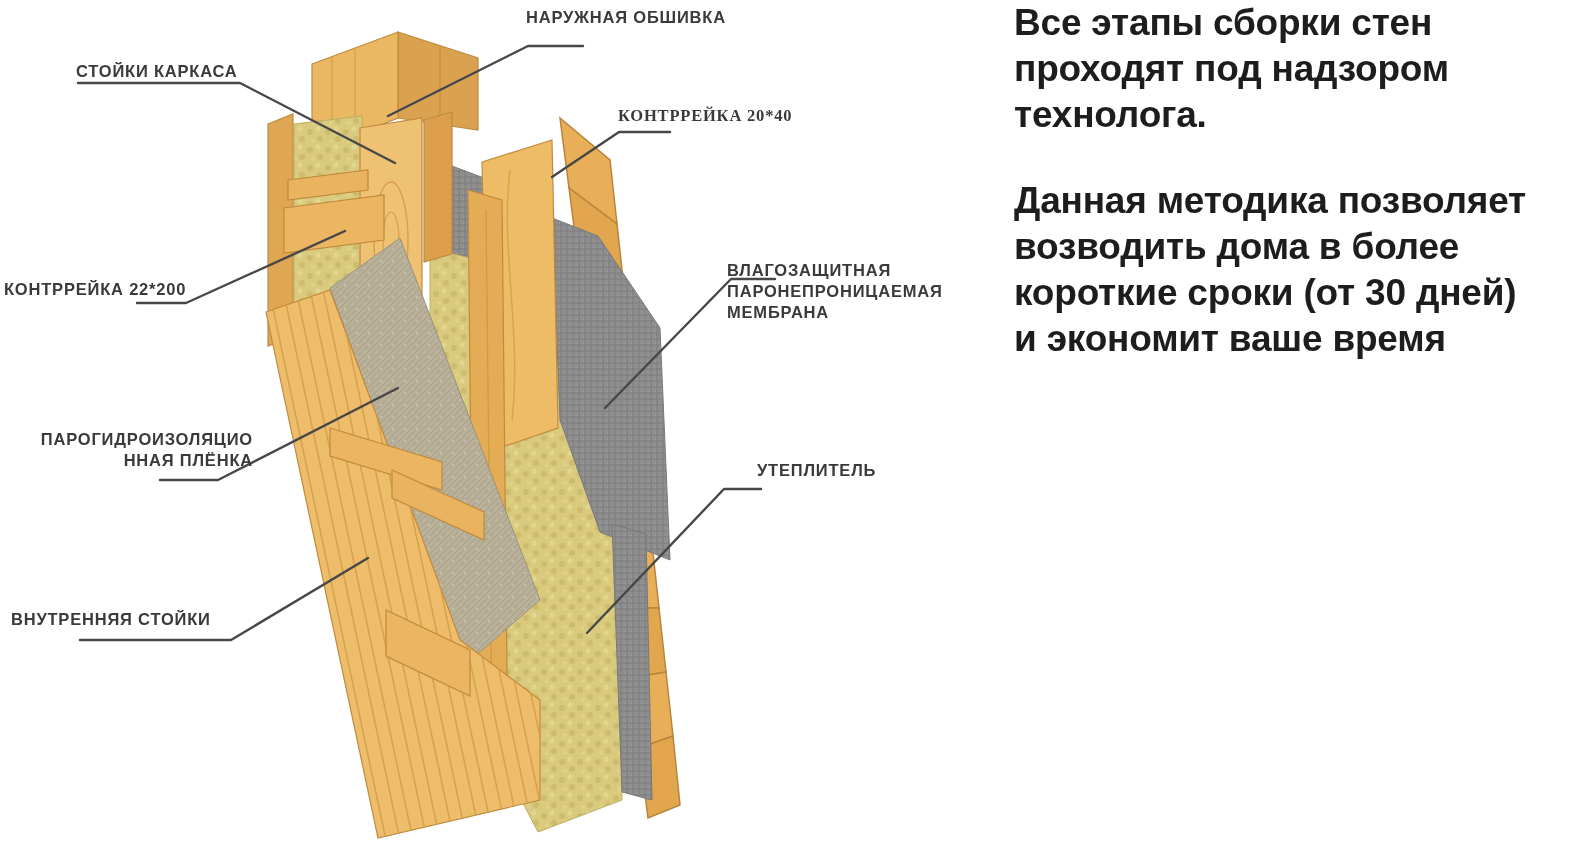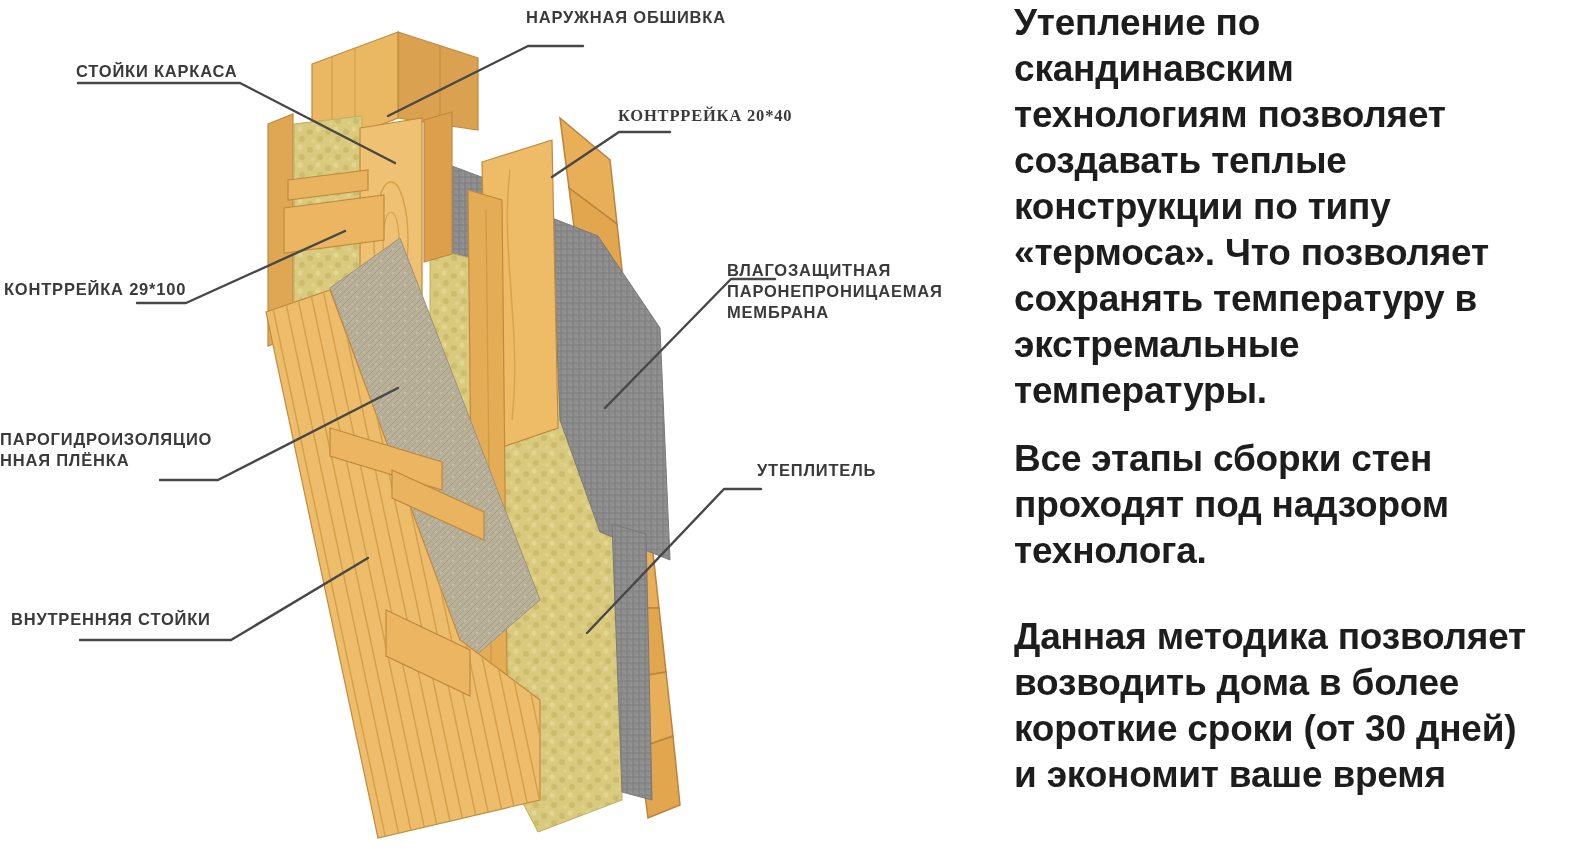--- a/index.html
+++ b/index.html
@@ -11,21 +11,21 @@
   .diagram svg{position:absolute;left:0;top:0;}
   .lbl{
     position:absolute;
     font-weight:bold;
     font-size:16.5px;
     line-height:21px;
     letter-spacing:0.8px;
     color:#3a3a3a;
     white-space:pre-line;
   }
-  .lbl.right{text-align:left;}
+  .lbl.right{text-align:right;padding-left:39px;}
   .info{
     position:absolute;left:1014px;top:0;width:566px;
     color:#1d1d1d;
   }
   .info p{
     margin:0 0 22px 0;
     font-size:37px;
     line-height:46px;
     font-weight:bold;
     white-space:pre-line;
@@ -156,40 +156,31 @@
         <polyline points="775,279 731,279 605,408"></polyline>
         <polyline points="160,480 218,480 398,388"></polyline>
         <polyline points="761,489 724,489 587,633"></polyline>
         <polyline points="80,640 231,640 368,558"></polyline>
       </g>
     </svg>
 
     <div class="lbl" style="left:76px;top:61px;">СТОЙКИ КАРКАСА</div>
     <div class="lbl" style="left:526px;top:7px;">НАРУЖНАЯ ОБШИВКА</div>
     <div class="lbl" style="left:618px;top:105px;font-family:Liberation Serif, serif;">КОНТРРЕЙКА 20*40</div>
-    <div class="lbl" style="left:4px;top:279px;">КОНТРРЕЙКА 29*100</div>
+    <div class="lbl" style="left:4px;top:279px;">КОНТРРЕЙКА 22*200</div>
     <div class="lbl" style="left:727px;top:212px;margin-top:48px;">ВЛАГОЗАЩИТНАЯ
 ПАРОНЕПРОНИЦАЕМАЯ
 МЕМБРАНА</div>
     <div class="lbl right" style="left:0px;top:429px;width:214px;">ПАРОГИДРОИЗОЛЯЦИО
 ННАЯ ПЛЁНКА</div>
     <div class="lbl" style="left:721px;top:460px;margin-left:36px;">УТЕПЛИТЕЛЬ</div>
     <div class="lbl" style="left:11px;top:609px;">ВНУТРЕННЯЯ СТОЙКИ</div>
   </div>
 
   <div class="info">
-    <p>Утепление по
-скандинавским
-технологиям позволяет
-создавать теплые
-конструкции по типу
-«термоса». Что позволяет
-сохранять температуру в
-экстремальные
-температуры.</p>
     <p class="gap-large">Все этапы сборки стен
 проходят под надзором
 технолога.</p>
     <p>Данная методика позволяет
 возводить дома в более
 короткие сроки (от 30 дней)
 и экономит ваше время</p>
   </div>
 
 </div>

